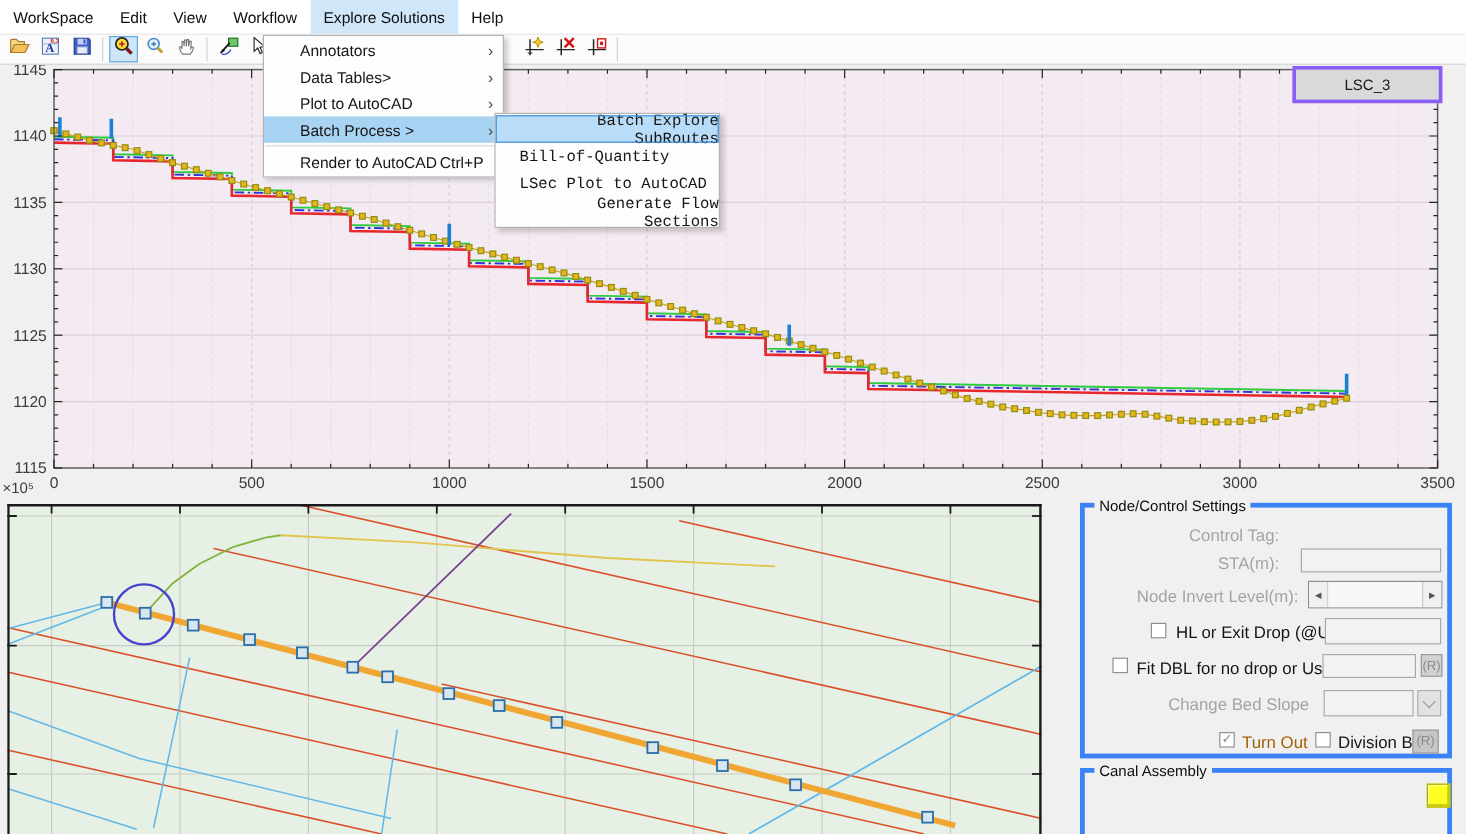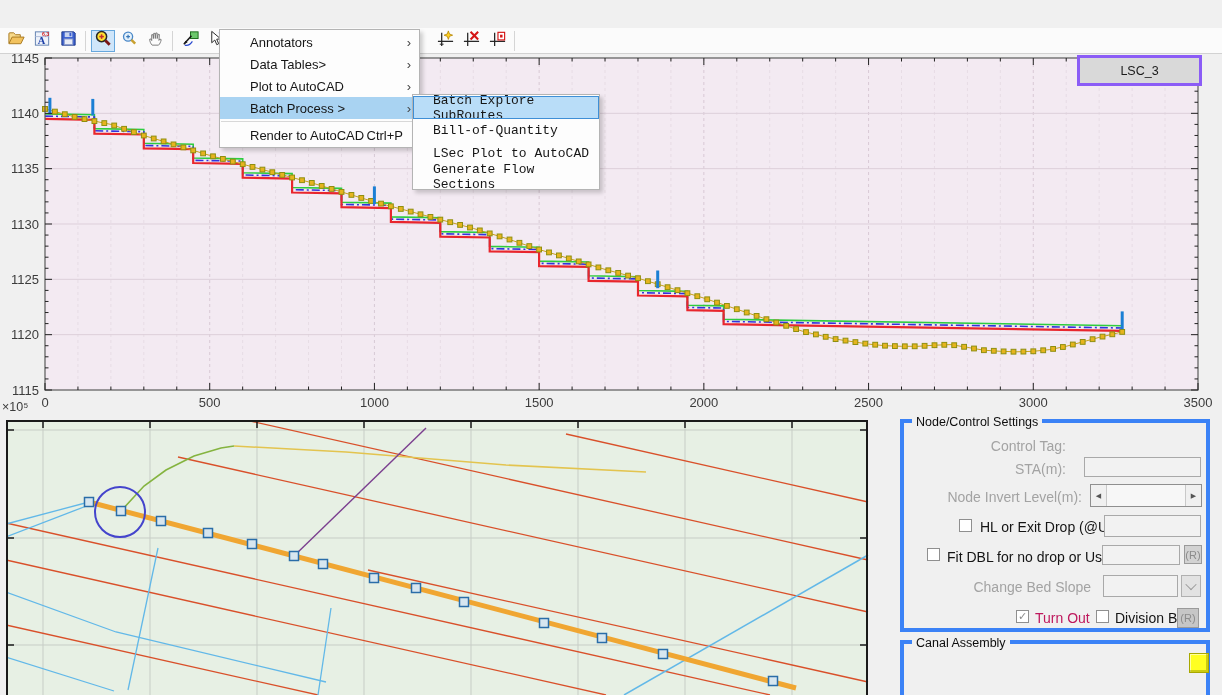--- a/index.html
+++ b/index.html
@@ -17,21 +17,21 @@
   .tbtn.active{background:#cfe6fa;border:1px solid #66a7dc;}
   .tbtn svg{width:19px;height:19px;}
   .tsep{width:1px;height:20px;background:#d5d5d5;margin:0 4px;}
   .tspacer{height:1px;}
   
   .menu-panel{position:absolute;background:#fdfdfd;border:1px solid #b4b4b4;
     box-shadow:3px 3px 4px rgba(0,0,0,.18);z-index:40;padding:1px 0;}
   #explore-menu{left:219px;top:29px;width:199px;}
   #batch-submenu{left:412px;top:94px;width:186px;font-family:Liberation Mono, monospace;}
   .menu-item{height:22px;display:flex;align-items:center;font-size:13px;color:#161616;
-    padding-left:30px;position:relative;}
+    padding-left:30px;position:relative;text-align:right;}
   #batch-submenu .menu-item{padding-left:20px;height:23px;}
   .menu-item .arrow{position:absolute;right:8px;font-size:13px;color:#444;}
   .menu-item .shortcut{position:absolute;right:16px;}
   .menu-item.hl{background:#a9d3f2;}
   #batch-submenu .menu-item.hl{background:#b9ddf8;outline:1.5px solid #3f8fd6;outline-offset:-1.5px;}
   .msep{height:1px;background:#d8d8d8;margin:2px 1px;}
   
   .chart-area{position:absolute;left:0;top:54px;width:1222px;height:361px;}
   .legend-box{position:absolute;left:1077px;top:1px;width:119px;height:25px;background:#d9d9d9;
     border:3px solid #8b5cf6;display:flex;align-items:center;justify-content:center;
@@ -63,20 +63,28 @@
   .chev{width:7px;height:7px;border-right:1.6px solid #9a9a9a;border-bottom:1.6px solid #9a9a9a;
     transform:rotate(45deg) translate(-1px,-1px);}
   .ybtn{position:absolute;left:285px;top:9px;width:18px;height:18px;background:#ffff22;
     border:1px solid #a8a800;box-shadow:inset -2px -2px 0 rgba(140,140,0,.45), inset 1px 1px 0 #ffffa0;}
 </style>
 </head>
 <body>
 
 <div class="window">
 
+  <div class="menubar" id="menubar">
+      <div class="mitem">WorkSpace</div>
+      <div class="mitem">Edit</div>
+      <div class="mitem">View</div>
+      <div class="mitem">Workflow</div>
+      <div class="mitem active">Explore Solutions</div>
+      <div class="mitem">Help</div>
+    </div>
 
   <div class="toolbar" id="toolbar">
       <div class="tbtn">
         <span><svg viewBox="0 0 20 20">
             <path d="M2 15 L2 5 Q2 4 3 4 L7 4 L9 6 L14 6 L14 9" fill="#f7d98a" stroke="#a87820"></path>
             <path d="M2 15.5 L5.4 8.5 L18 8.5 L14.6 15.5 Z" fill="#f2c25e" stroke="#a87820"></path>
           </svg></span>
       </div>
       <div class="tbtn">
         <span><svg viewBox="0 0 20 20">
@@ -577,21 +585,21 @@
 
     <div class="plabel" style="top:156px;right:115px;">Change Bed Slope</div>
     <div class="combo" style="left:199px;top:152px;">
       <div class="field" style="width:75px;height:22px;"></div>
       <div class="cbtn" style="width:20px;height:22px;">
         <div class="chev"></div>
       </div>
     </div>
 
     <div class="cb" id="turnout-cb" style="left:112px;top:187px;">✓</div>
-    <div class="plabel" style="left:131px;top:187px;color:#be185d;">Turn Out</div>
+    <div class="plabel" style="left:131px;top:187px;color:#a16207;">Turn Out</div>
     <div class="cb" id="division-cb" style="left:192px;top:187px;"></div>
     <div class="plabel en" style="left:211px;top:187px;">Division Box</div>
     <div class="rbtn" style="left:273px;top:185px;width:22px;height:20px;background:#c6c6c6;">(R)</div>
   </div>
 
   <div class="groupbox" id="ca">
     <div class="legend">Canal Assembly</div>
     <div class="ybtn"></div>
   </div>
 

